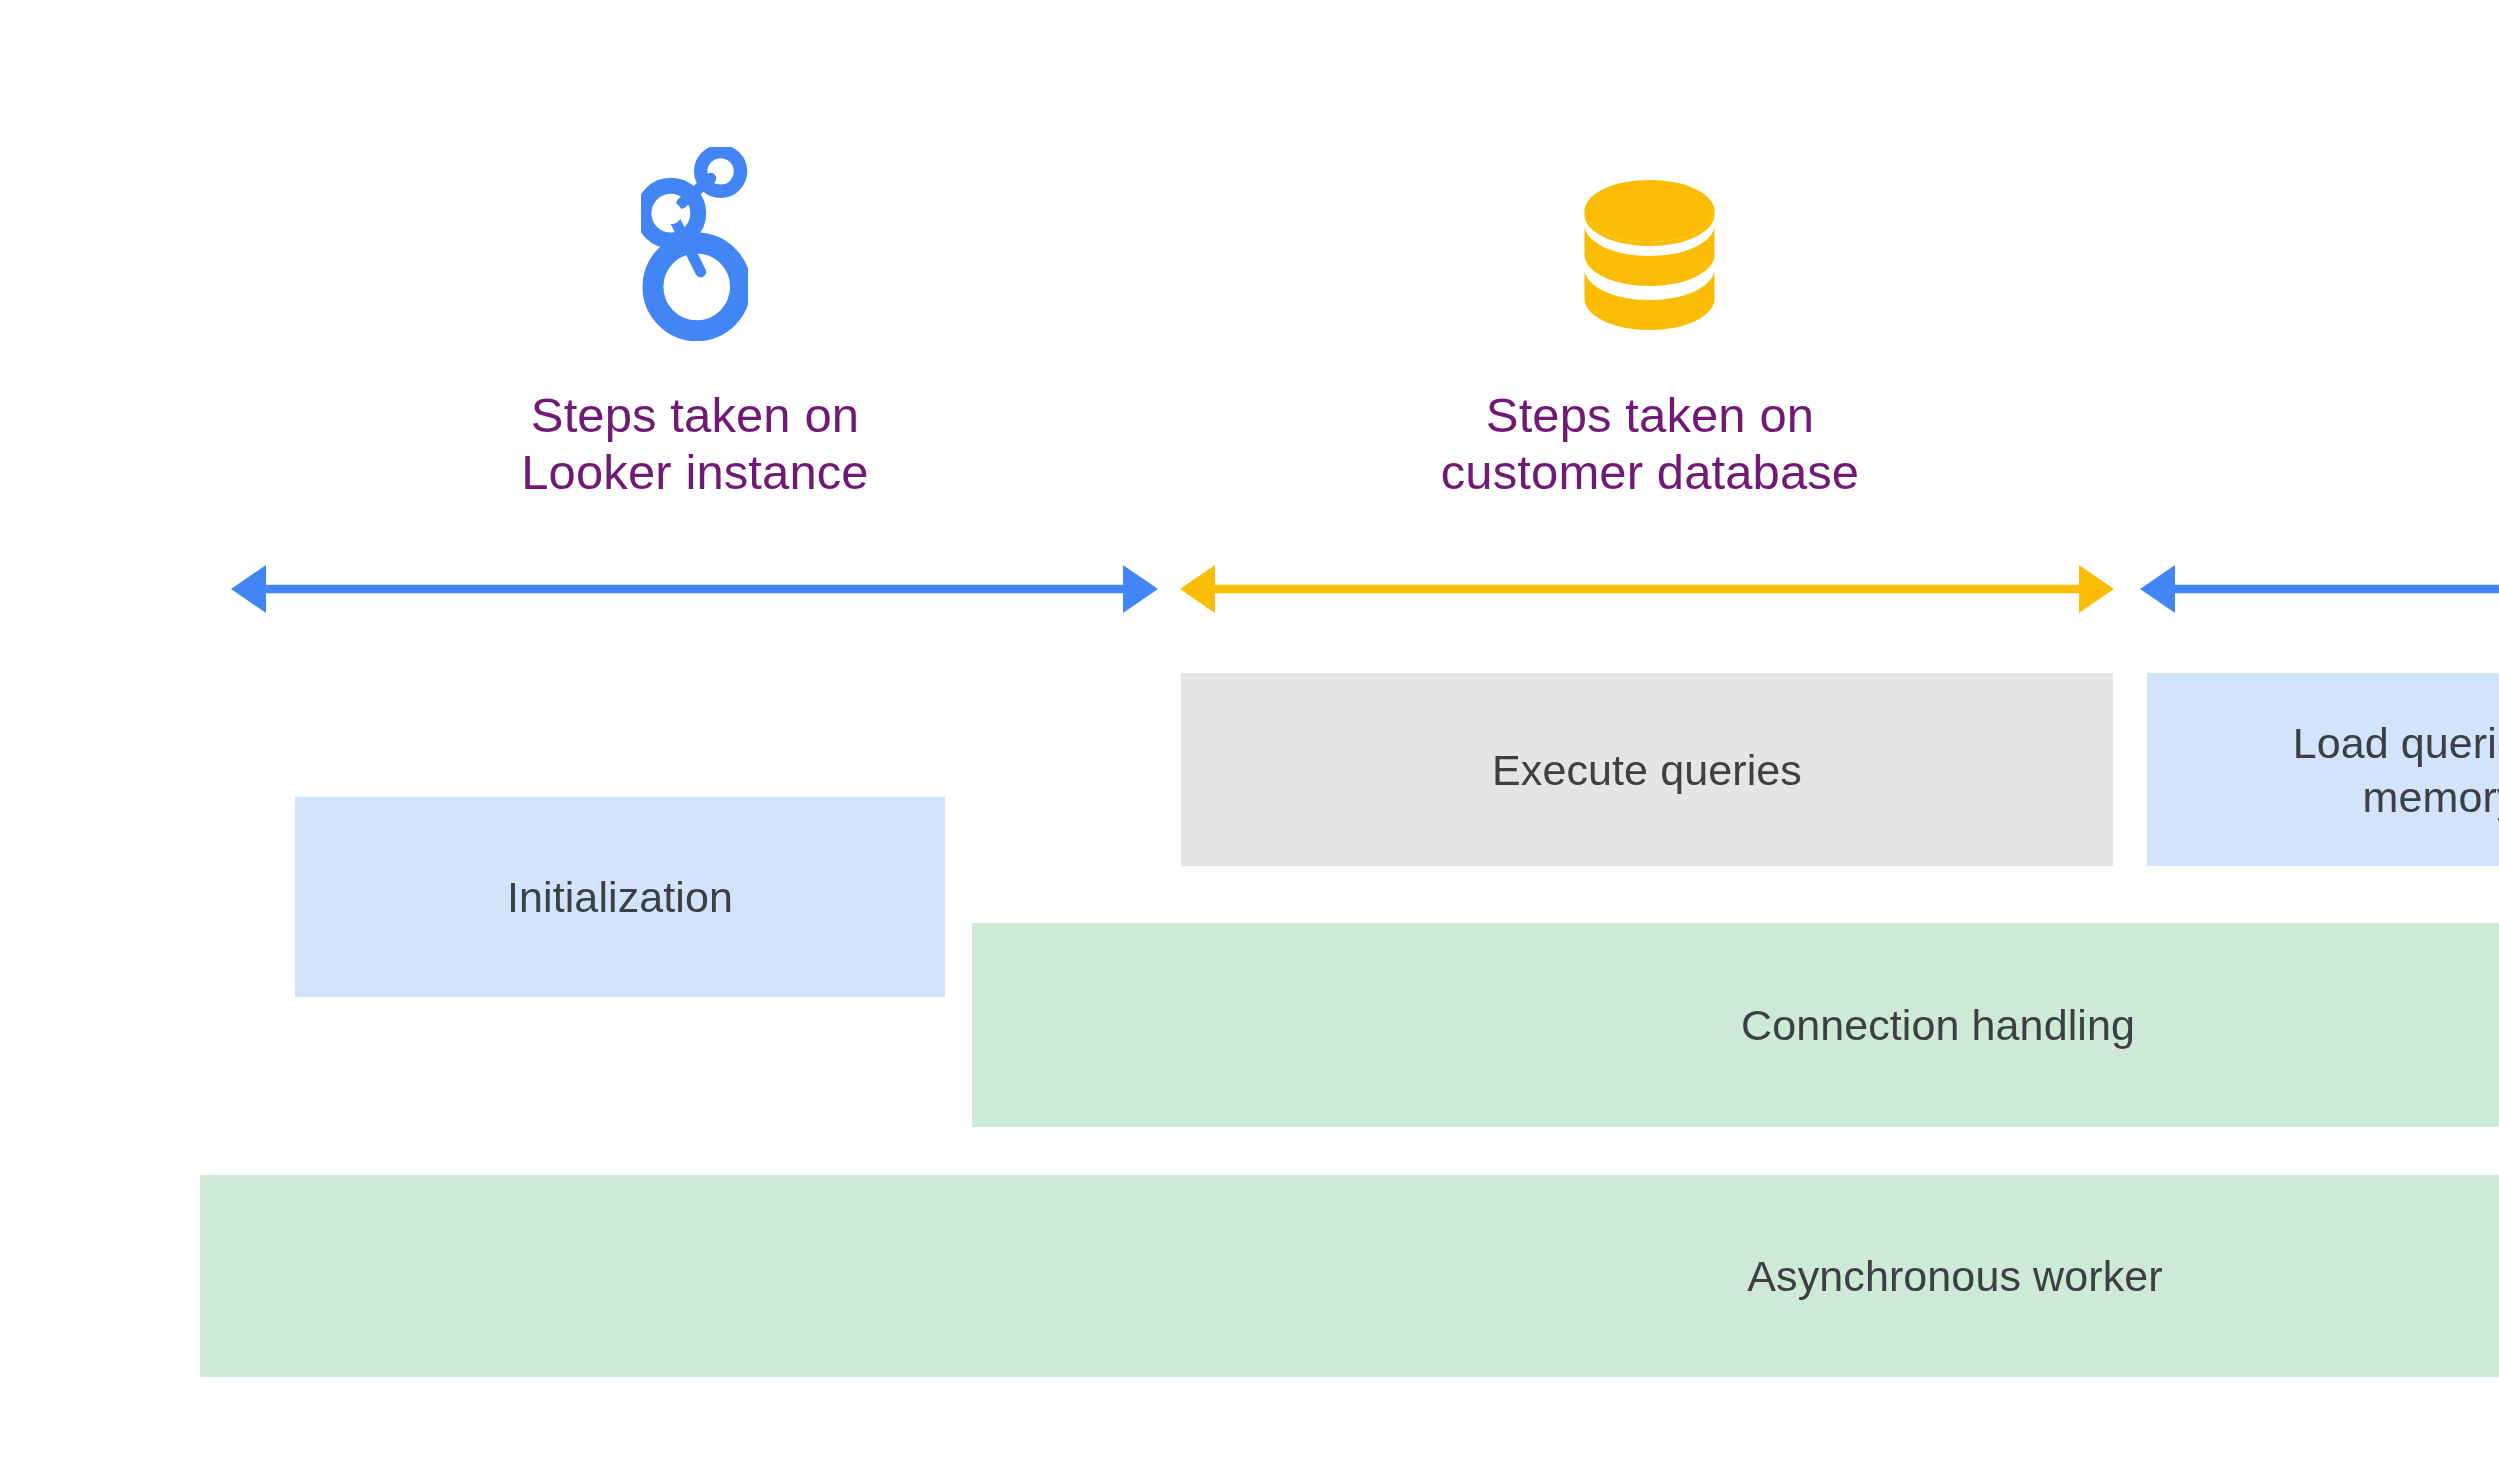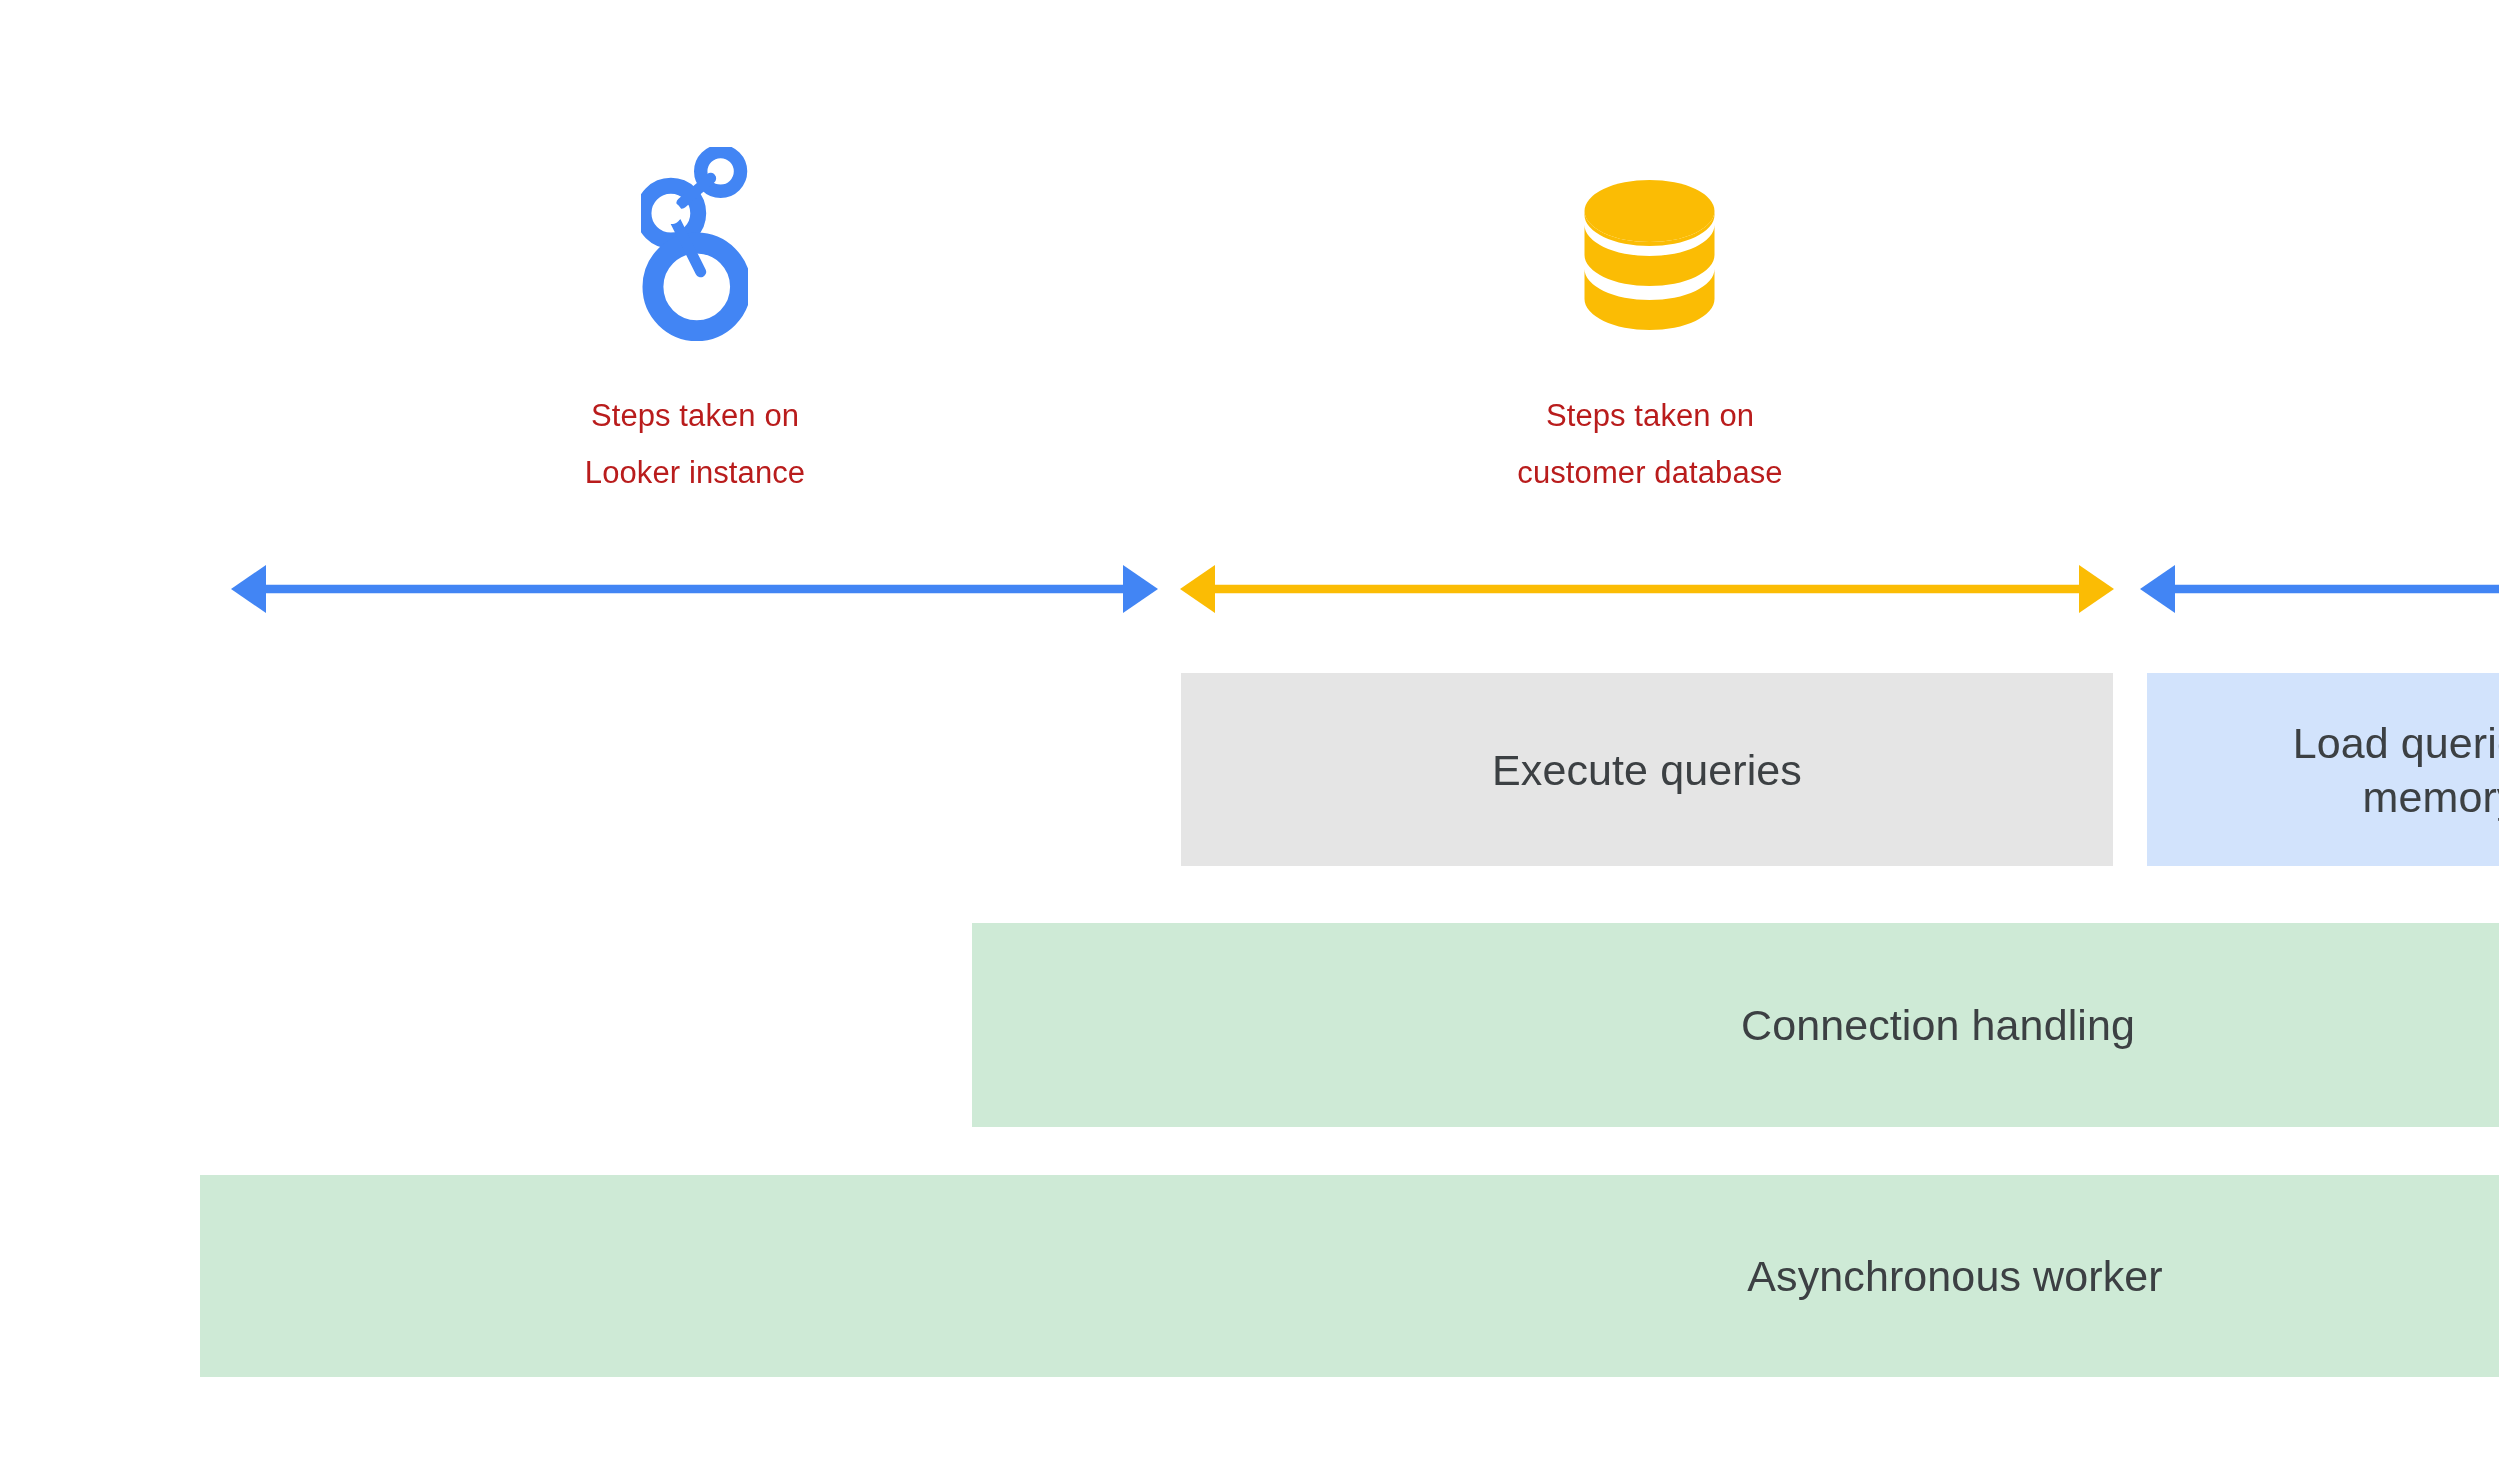--- a/index.html
+++ b/index.html
@@ -18,22 +18,22 @@
 
   
   .icon-wrap{position:absolute;}
   .looker-svg{display:block;}
   .db-svg{display:block;}
 
   
   .section-label{
     position:absolute;
     text-align:center;
-    color:#b91c1c;
-    font-size:31px;
+    color:#701a75;
+    font-size:49px;
     line-height:57px;
     font-weight:400;
     letter-spacing:0.1px;
     white-space:pre-line;
   }
 
   
   .arrow-svg{position:absolute;display:block;}
 
   
@@ -110,19 +110,20 @@
     <line x1="70" y1="60" x2="3176" y2="60" stroke="#4285f4" stroke-width="17"></line>
     <polygon points="8,60 78,12 78,108" fill="#4285f4"></polygon>
     <polygon points="3238,60 3168,12 3168,108" fill="#4285f4"></polygon>
   </svg>
 
   <div class="bar yellow" style="left:1181px;top:673px;width:932px;height:193px;">Execute queries</div>
 
   <div class="bar blue" style="left:2147px;top:673px;width:587px;height:193px;">Load queries in
 memory</div>
 
+  <div class="bar blue" style="left:295px;top:797px;width:650px;height:200px;">Initialization</div>
 
   <div class="bar green" style="left:972px;top:923px;width:1932px;height:204px;">Connection handling</div>
 
   <div class="bar green" style="left:200px;top:1175px;width:3510px;height:202px;">Asynchronous worker</div>
 
 </div>
 
 
 </body></html>

